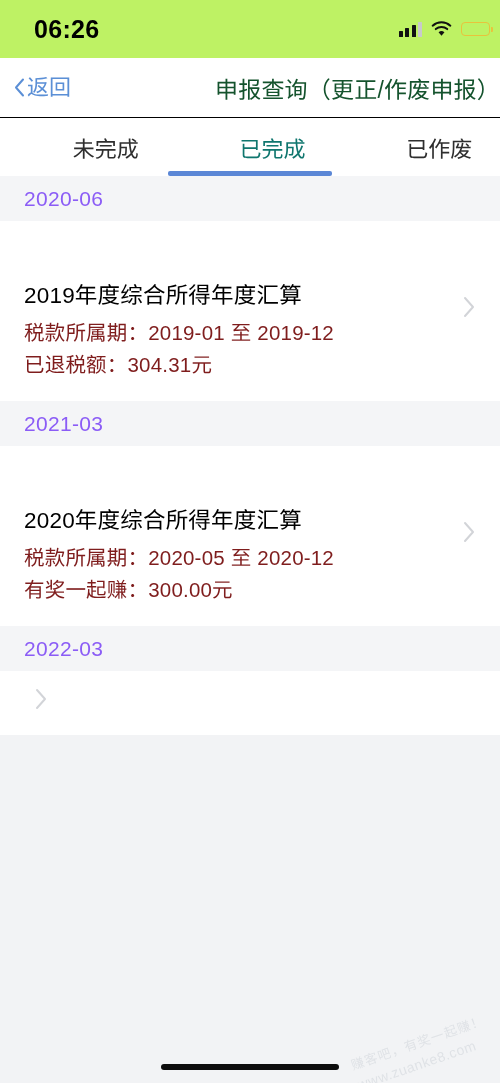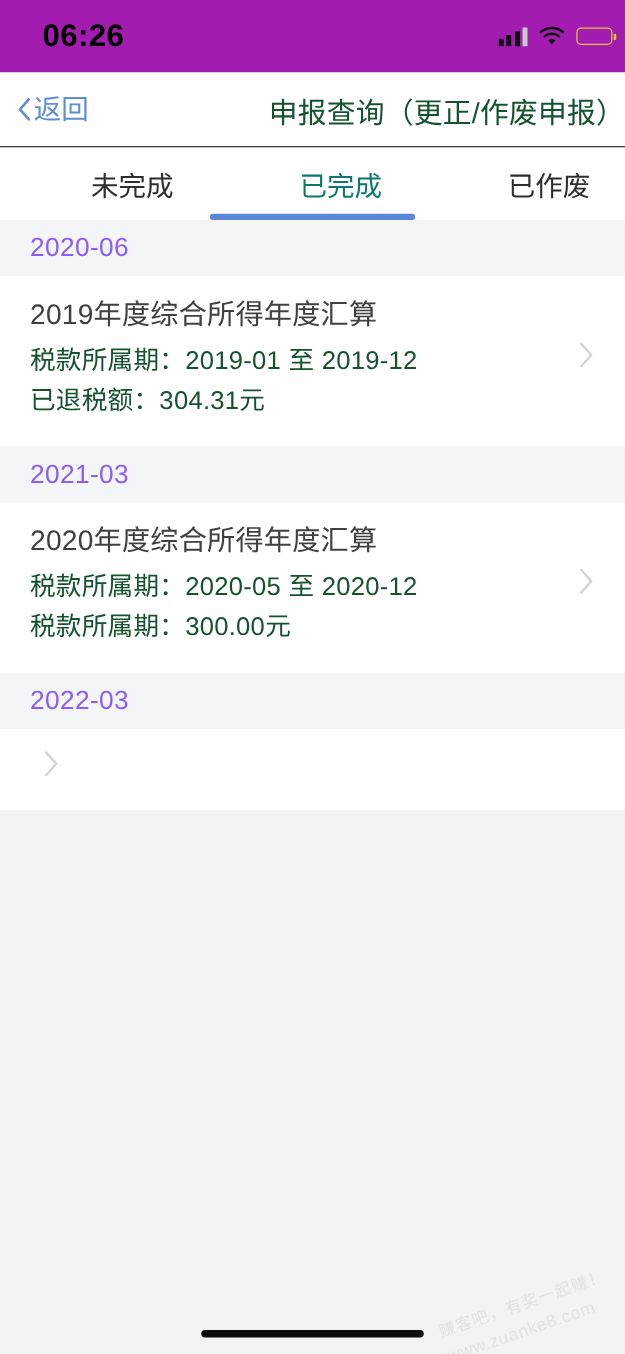--- a/index.html
+++ b/index.html
@@ -12,21 +12,21 @@
   .phone {
     position: relative;
     width: 500px; height: 1083px;
     background: #f2f3f5;
     display: flex; flex-direction: column;
   }
 
   
   .status-bar {
     height: 58px; flex: 0 0 58px;
-    background: #a21caf;
+    background: #bef264;
     display: flex; align-items: center; justify-content: space-between;
     padding: 0 10px 0 34px;
   }
   .status-time {
     font-size: 25px; font-weight: bold; color: #000;
     letter-spacing: 0.3px; line-height: 1;
   }
   .status-icons { display: flex; align-items: center; gap: 9px; }
 
   .signal { display: flex; align-items: flex-end; gap: 2.5px; height: 15px; }
@@ -98,25 +98,25 @@
   }
   .card {
     background: #ffffff;
     padding: 16px 24px 20px;
     position: relative;
     display: flex; align-items: center;
     cursor: pointer;
   }
   .card-body { flex: 1 1 auto; min-width: 0; }
   .card-title {
-    font-size: 22.5px; color: #404040; line-height: 1.35;
-    margin-bottom: 6px; letter-spacing: 0.2px;
+    font-size: 22.5px; color: #000000; line-height: 1.35;
+    margin-bottom: 6px; letter-spacing: 0.2px; margin-top: 44px;
   }
   .card-sub {
-    font-size: 20.5px; color: #14532d; line-height: 1.55;
+    font-size: 20.5px; color: #7f1d1d; line-height: 1.55;
     letter-spacing: 0.2px;
   }
   .card-chevron {
     flex: 0 0 auto; width: 14px; height: 24px; margin-left: 10px;
   }
 
   
   .watermark {
     position: absolute; right: 6px; bottom: 34px;
     transform: rotate(-19deg); transform-origin: right bottom;
@@ -202,21 +202,21 @@
           <path d="M3 3 L11 12 L3 21" stroke="#d2d4d8" stroke-width="2" fill="none" stroke-linecap="round" stroke-linejoin="round"></path>
         </svg>
       </span>
     </div>
 
     <div class="section-header">2021-03</div>
     <div class="card">
       <div class="card-body">
         <div class="card-title">2020年度综合所得年度汇算</div>
         <div class="card-sub">税款所属期：2020-05 至 2020-12</div>
-        <div class="card-sub">税款所属期：300.00元</div>
+        <div class="card-sub">有奖一起赚：300.00元</div>
       </div>
       <span>
         <svg class="card-chevron" viewBox="0 0 14 24" aria-hidden="true">
           <path d="M3 3 L11 12 L3 21" stroke="#d2d4d8" stroke-width="2" fill="none" stroke-linecap="round" stroke-linejoin="round"></path>
         </svg>
       </span>
     </div>
 
     <div class="section-header">2022-03</div>
     <div class="card">

